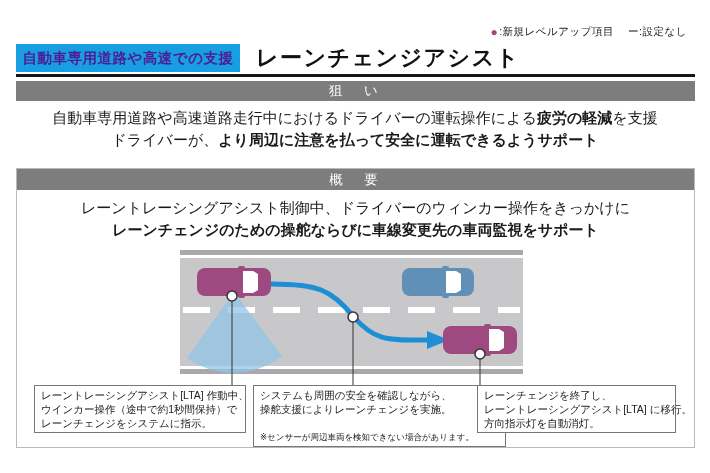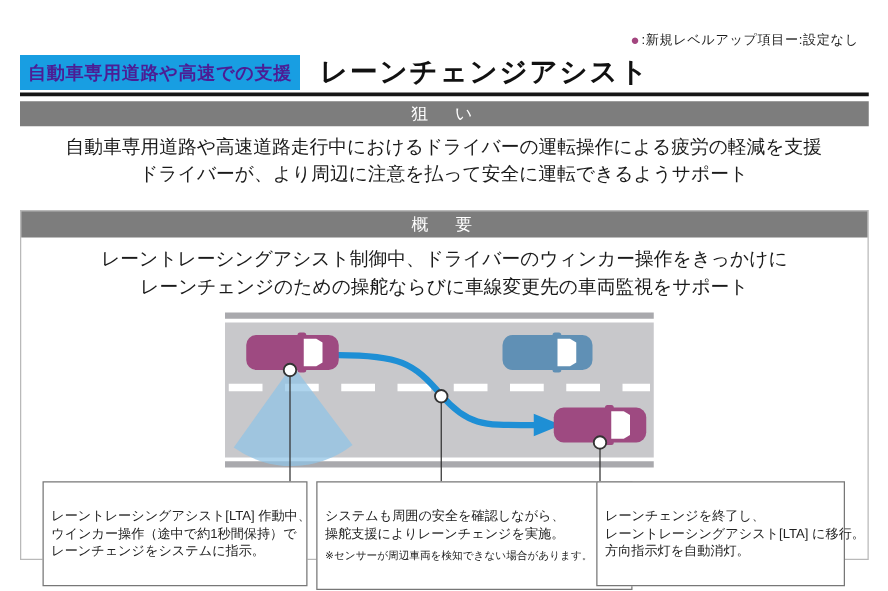--- a/index.html
+++ b/index.html
@@ -15,38 +15,38 @@
     --ink:#1a1a1a;
   }
   *{margin:0;padding:0;box-sizing:border-box;}
   html,body{background:#fff;}
   body{
     width:710px;height:473px;position:relative;overflow:hidden;
     font-family:"Liberation Sans","DejaVu Sans",sans-serif;color:var(--ink);
   }
   .legend{position:absolute;top:25px;right:23px;font-size:10.5px;letter-spacing:.5px;display:flex;align-items:center;}
   .legend .dot{color:var(--legend-dot);font-size:12px;margin-right:1px;}
-  .legend .dash-item{}
+  .legend .dash-item{margin-left:14px;}
 
   .header-row{position:absolute;top:43px;left:16px;right:15px;display:flex;align-items:center;}
   .category-badge{
     width:224px;height:28px;background:var(--accent-blue);color:#4c1d95;
     font-size:14.5px;font-weight:700;display:flex;align-items:center;justify-content:center;letter-spacing:.5px;
   }
   .page-title{margin-left:16px;font-size:22px;font-weight:700;letter-spacing:1.5px;color:#111;}
   .title-rule{position:absolute;top:74px;left:16px;width:679px;height:2.5px;background:#161616;}
 
   .section-bar{
     height:20px;background:var(--section-gray);color:#ffffff;
     display:flex;align-items:center;justify-content:center;
     font-size:13.5px;letter-spacing:4px;
   }
   .aim-bar{position:absolute;top:81px;left:16px;width:679px;}
   .aim-text{position:absolute;top:107px;left:0;width:710px;text-align:center;font-size:15px;line-height:22px;}
-  b{font-weight:400;}
+  b{font-weight:700;}
 
   .overview-box{
     position:absolute;top:168px;left:16px;width:679px;height:280px;
     border:1px solid #b9b9b9;background:#fff;
   }
   .overview-bar{height:21px;font-family:Liberation Mono, monospace;}
   .overview-text{margin-top:7px;text-align:center;font-size:15px;line-height:22px;}
 
   .diagram{position:relative;width:677px;height:204px;margin-top:3px;}
   .diagram svg{position:absolute;left:0;top:0;}
@@ -59,23 +59,23 @@
   .windshield{fill:#fff;}
   .mirror-purple{fill:var(--car-purple);}
   .mirror-blue{fill:var(--car-blue);}
   .path-line{stroke:var(--path-blue);stroke-width:5;fill:none;stroke-linecap:round;}
   .path-head{fill:var(--path-blue);}
   .anchor{fill:#fff;stroke:#333;stroke-width:1.5;}
   .connector{stroke:#333;stroke-width:1;}
 
   .callout{
     position:absolute;top:141px;background:#fff;border:1px solid #777;
-    padding:20px 6px;font-size:10.5px;line-height:1.34;color:#222;white-space:nowrap;
+    padding:2px 6px;font-size:10.5px;line-height:1.34;color:#222;white-space:nowrap;
   }
-  .callout .note{font-size:8.5px;margin-top:5px;}
+  .callout .note{font-size:8.5px;margin-top:16px;}
   .callout-1{left:17px;width:212px;}
   .callout-2{left:236px;width:253px;}
   .callout-3{left:460px;width:199px;}
 </style>
 </head>
 <body>
 
 <div class="legend">
   <span class="dot">●</span>
     <span>:新規レベルアップ項目</span>

